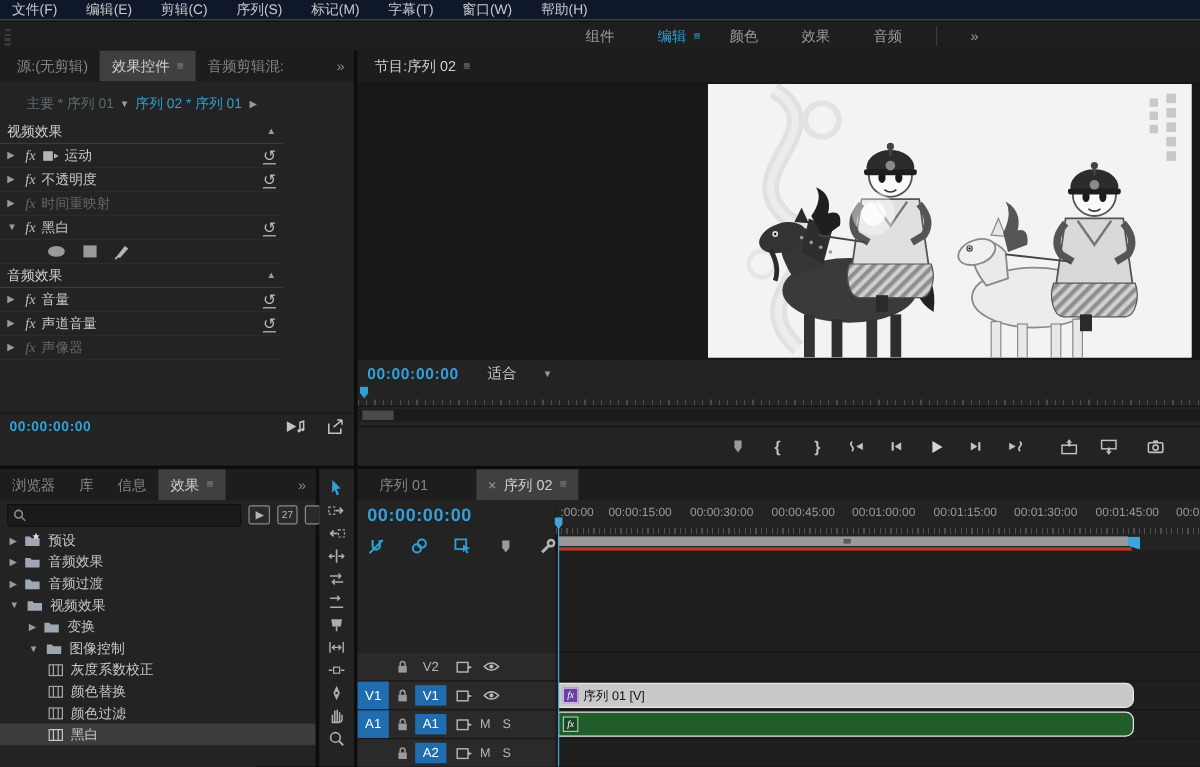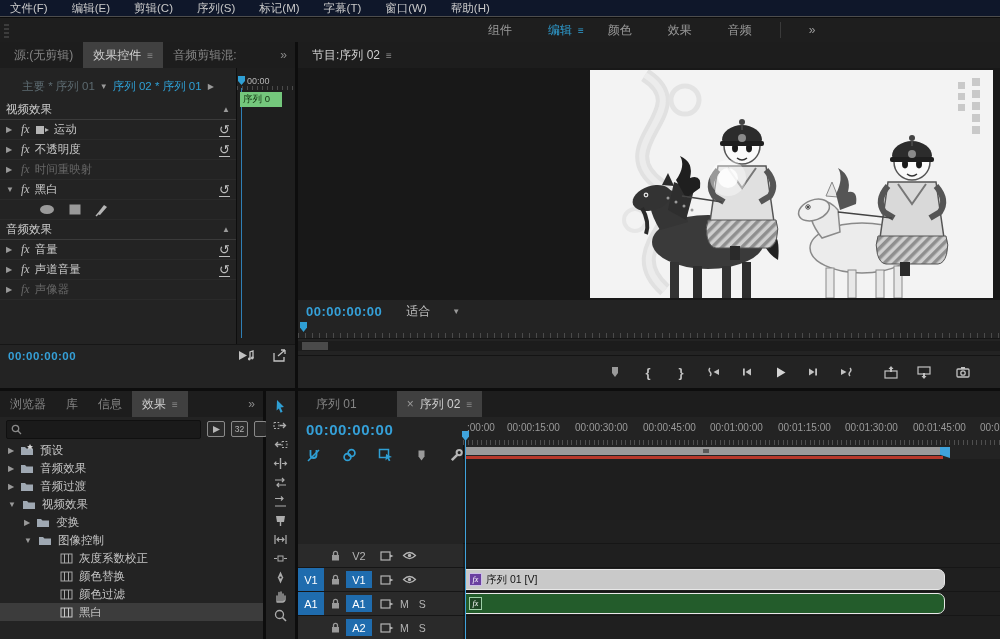--- a/index.html
+++ b/index.html
@@ -65,21 +65,21 @@
   #ec-bottom .right-icons{margin-left:auto;display:flex;gap:16px;align-items:center;}
   
   #fx-panel{left:0;top:391px;width:263px;height:248px;}
   #fx-search-row{position:absolute;left:0;top:26px;right:0;height:24px;background:#232323;
       display:flex;align-items:center;padding:0 6px;gap:6px;box-sizing:border-box;}
   #fx-search{flex:1;height:17px;background:#1a1a1a;border:1px solid #101010;border-radius:2px;
       display:flex;align-items:center;padding:0 4px;gap:4px;color:#777;}
   #fx-tree{position:absolute;left:0;top:50px;right:0;bottom:0;overflow:hidden;}
   .tree-row{height:18px;display:flex;align-items:center;gap:6px;font-size:11.5px;color:#c4c4c4;padding-left:8px;}
   .tree-row.sel{background:#3c3c3c;}
-  .ind1{padding-left:24px;} .ind2{padding-left:60px;}
+  .ind1{padding-left:24px;} .ind2{padding-left:40px;}
   
   #tools-panel{left:266px;top:391px;width:29px;height:248px;background:#232323;}
   .tool{height:19px;display:flex;align-items:center;justify-content:center;}
   
   #pm-panel{left:298px;top:42px;width:702px;height:346px;}
   #pm-video{position:absolute;left:0;top:26px;right:0;height:232px;background:#181818;}
   #pm-image{position:absolute;right:7px;top:2px;width:403px;height:228px;background:#f3f3f3;}
   #pm-controls{position:absolute;left:0;top:258px;right:0;height:22px;display:flex;align-items:center;
       padding:0 8px;gap:24px;box-sizing:border-box;}
   #pm-fit{display:flex;align-items:center;gap:22px;color:#c4c4c4;}
@@ -251,34 +251,20 @@
           <span>声道音量</span>
           <span class="reset">↺</span>
         </div>
         <div class="ecrow disabled">
           <span class="twirl">▶</span>
           <span class="fxg">fx</span>
           <span>声像器</span>
         </div>
       </div>
 
-      <div id="ec-mini">
-        <div id="ec-mini-ruler">
-          <span style="margin-left:10px;">00:00</span>
-        </div>
-        <div id="ec-playhead-line"></div>
-        <div id="ec-playhead-head"></div>
-        <div id="ec-mini-clip">
-          <span>序列 0</span>
-        </div>
-        <div id="ec-mini-scroll">
-            <div></div>
-            <div></div>
-          </div>
-      </div>
 
       <div id="ec-bottom">
         <span class="tc-blue">00:00:00:00</span>
         <span class="right-icons">
           <svg width="18" height="13" viewBox="0 0 18 13">
               <polygon points="1,2 9,6.5 1,11" fill="#c2c2c2"></polygon>
               <path d="M12,10 V3 l3,-1 v7" fill="none" stroke="#c2c2c2" stroke-width="1.3"></path>
               <circle cx="11.3" cy="10" r="1.4" fill="#c2c2c2"></circle>
               <circle cx="14.3" cy="9" r="1.4" fill="#c2c2c2"></circle>
             </svg>
@@ -314,21 +300,21 @@
         <svg width="11" height="11" viewBox="0 0 11 11">
             <circle cx="4.5" cy="4.5" r="3.2" fill="none" stroke="#8a8a8a" stroke-width="1.3"></circle>
             <line x1="7" y1="7" x2="10" y2="10" stroke="#8a8a8a" stroke-width="1.3"></line>
           </svg>
       </div>
       <span class="badge">
         <svg width="10" height="9" viewBox="0 0 10 9">
             <polygon points="2,1 9,4.5 2,8" fill="#b5b5b5"></polygon>
           </svg>
       </span>
-      <span class="badge">32</span>
+      <span class="badge">27</span>
       <span class="badge" style="margin-right:-10px;">&nbsp;&nbsp;</span>
     </div>
 
     <div id="fx-tree">
       <div class="tree-row">
         <span class="tri">▶</span>
         <svg width="14" height="12" viewBox="0 0 14 12">
             <path d="M1,3 h4 l1.5,1.5 H13 V11 H1 z" fill="#9fa8b2"></path>
             <polygon points="10,0 11,2 13,2.3 11.5,3.6 12,5.6 10,4.5 8,5.6 8.5,3.6 7,2.3 9,2" fill="#d8d8d8"></polygon>
           </svg>

